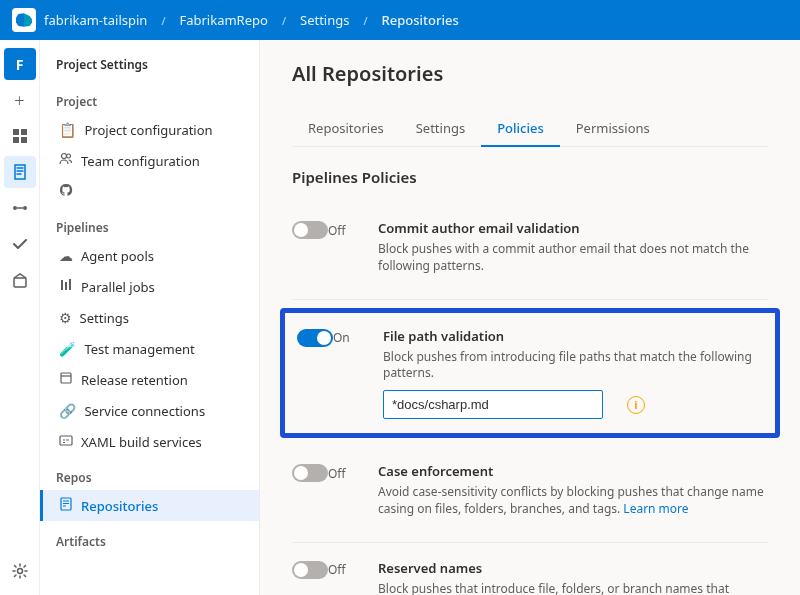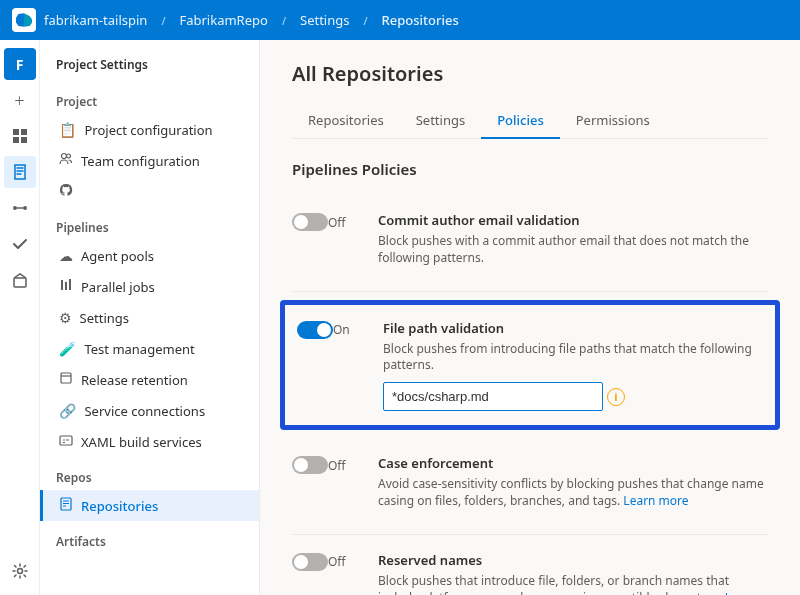--- a/index.html
+++ b/index.html
@@ -112,21 +112,21 @@
     .main {
       flex: 1;
       overflow-y: auto;
       padding: 20px 32px;
       background: #faf9f8;
     }
     .page-title {
       font-size: 20px;
       font-weight: 600;
       color: #323130;
-      margin-bottom: 16px;
+      margin-bottom: 24px;
     }
 
     
     .tabs {
       display: flex;
       border-bottom: 1px solid #edebe9;
       margin-bottom: 20px;
       gap: 0;
     }
     .tab {
@@ -208,21 +208,21 @@
       font-size: 12px;
       color: #605e5c;
       line-height: 1.4;
       margin-bottom: 8px;
     }
     .policy-desc a { color: #0078d4; text-decoration: none; }
 
     .policy-input-row {
       display: flex;
       align-items: center;
-      gap: 4px;
+      gap: 24px;
       margin-top: 8px;
     }
     .policy-input {
       border: 1px solid #0078d4;
       border-radius: 2px;
       padding: 6px 8px;
       font-size: 13px;
       width: 220px;
       outline: none;
       color: #323130;

